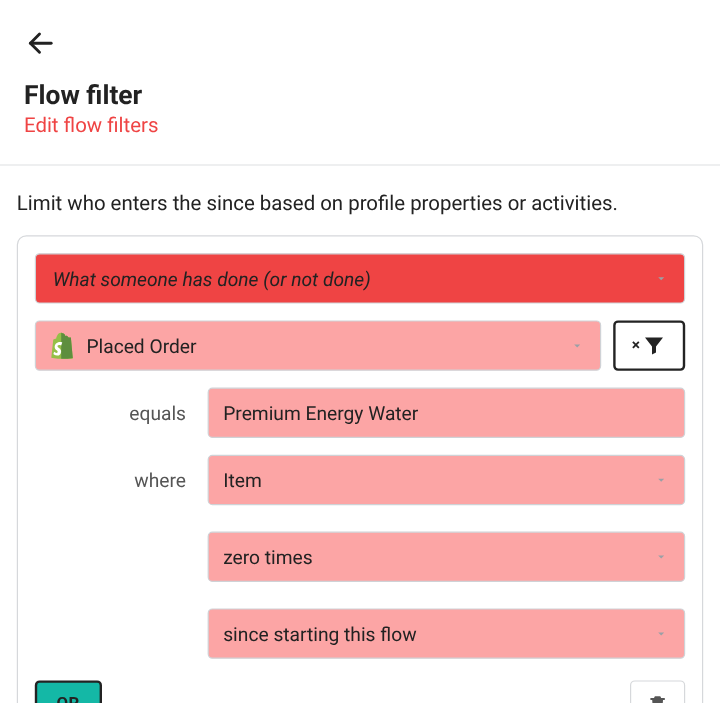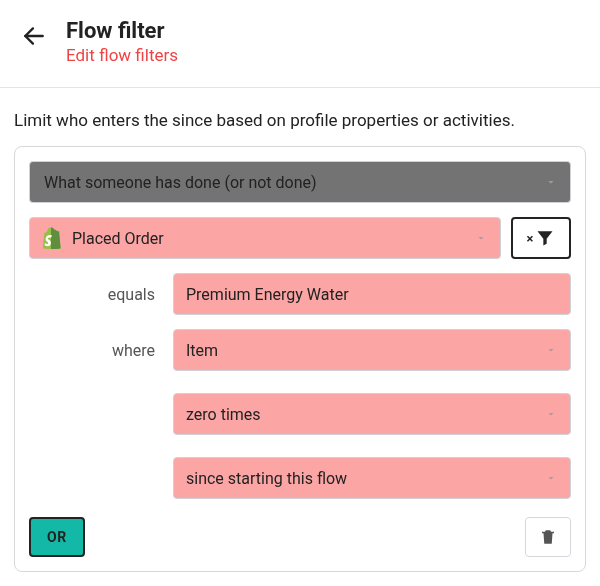--- a/index.html
+++ b/index.html
@@ -9,20 +9,21 @@
     color: #1a1a1a;
     width: 600px;
     height: 586px;
     overflow: hidden;
   }
   .header {
     display: flex;
     align-items: flex-start;
     padding: 18px 20px 22px 20px;
     gap: 18px;
+    flex-direction: column;
   }
   .back-arrow {
     width: 28px;
     height: 28px;
     display: flex;
     align-items: center;
     justify-content: center;
     margin-top: 4px;
     cursor: pointer;
   }
@@ -36,28 +37,29 @@
     margin: 0 14px;
     border: 1px solid #d6d8db;
     border-radius: 8px;
     padding: 14px 14px 14px 14px;
   }
   .select-full {
     width: 100%;
     height: 42px;
     border: 1px solid #cfd2d6;
     border-radius: 4px;
-    background: #737373;
+    background: #ef4444;
     display: flex;
     align-items: center;
     padding: 0 14px;
     font-size: 16px;
     color: #222;
     cursor: pointer;
     position: relative;
+    font-style: italic;
   }
   .select-full .chev, .select-row .chev {
     position: absolute;
     right: 12px;
     top: 50%;
     transform: translateY(-50%);
     width: 14px; height: 14px;
     display: flex; align-items: center; justify-content: center;
   }
   .chev svg { width: 12px; height: 12px; fill: #9aa0a6; }

